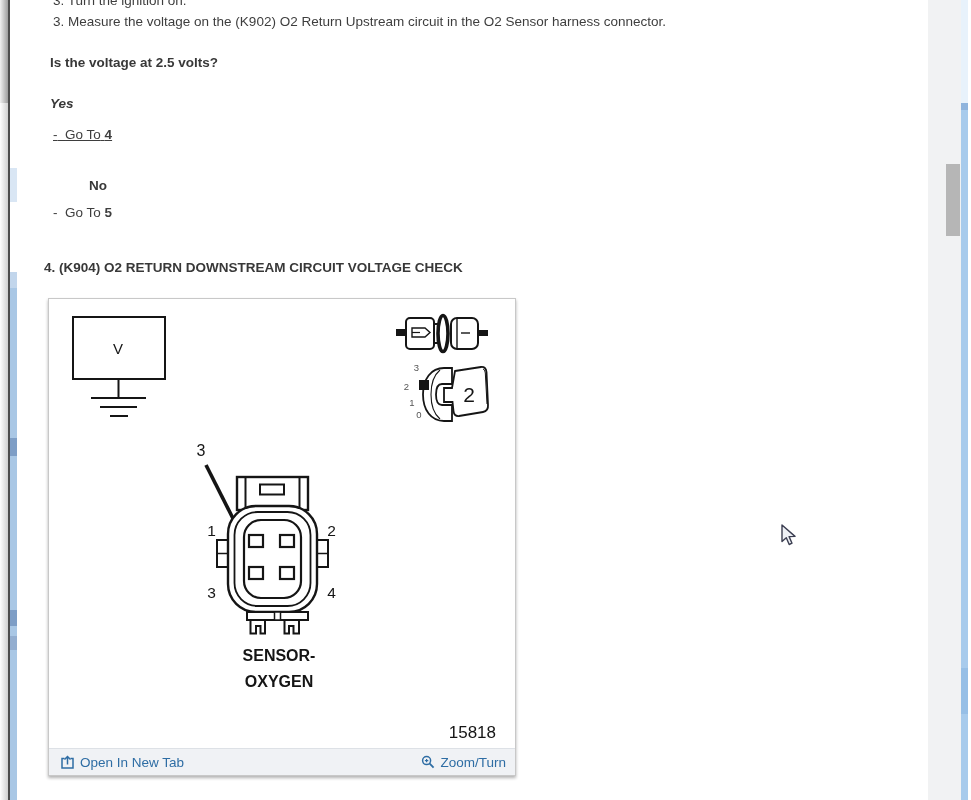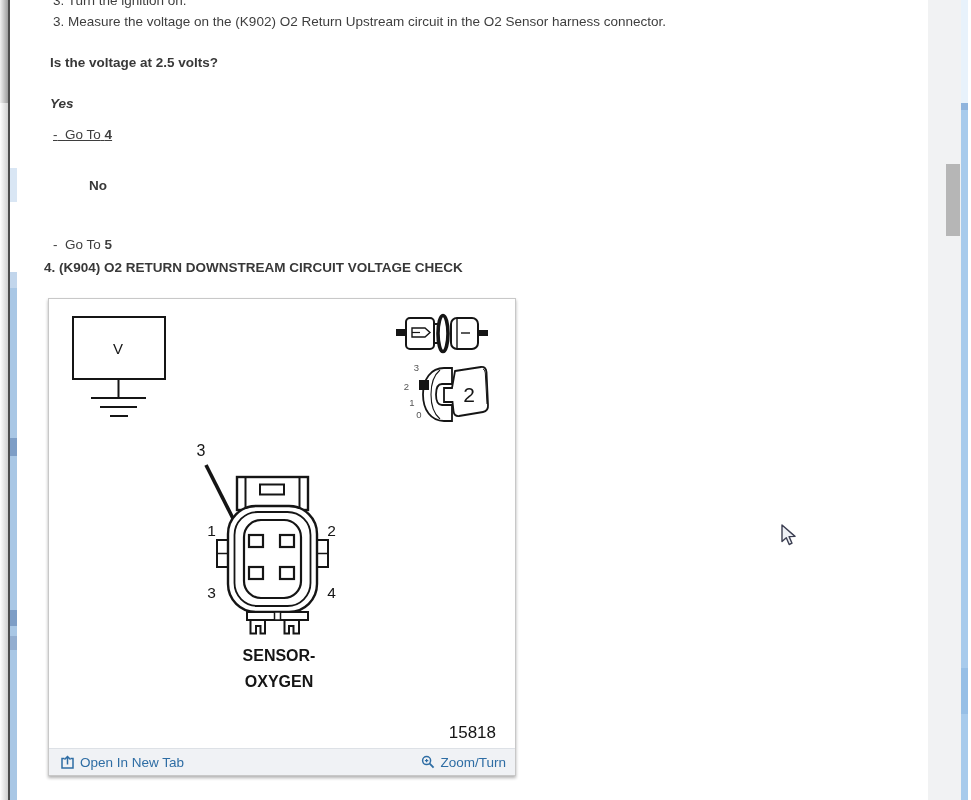--- a/index.html
+++ b/index.html
@@ -46,21 +46,21 @@
 <div class="abs lblue" style="top:438px;height:18px;background:#7e9ec6;"></div>
 <div class="abs lblue" style="top:610px;height:16px;background:#7e9ec6;"></div>
 <div class="abs lblue" style="top:636px;height:14px;background:#93aed0;"></div>
 
 <div class="txt" style="left:53px; top:-7px;">3. Turn the ignition on.</div>
 <div class="txt" style="left:53px; top:14px;">3. Measure the voltage on the (K902) O2 Return Upstream circuit in the O2 Sensor harness connector.</div>
 <div class="txt bold" style="left:50px; top:55px;">Is the voltage at 2.5 volts?</div>
 <div class="txt bold" style="left:50px; top:96px;font-style:italic;">Yes</div>
 <div class="txt" style="left:53px; top:127px;text-decoration:underline;"><span>-</span>&nbsp;&nbsp;<span>Go To</span>&nbsp;<b>4</b></div>
 <div class="txt bold" style="left:44px; top:178px;margin-left:45px;">No</div>
-<div class="txt" style="left:53px; top:237px;"><span>-</span>&nbsp;&nbsp;<span>Go To</span>&nbsp;<b>5</b></div>
+<div class="txt" style="left:53px; top:205px;"><span>-</span>&nbsp;&nbsp;<span>Go To</span>&nbsp;<b>5</b></div>
 <div class="txt bold" style="left:44px; top:260px;">4. (K904) O2 RETURN DOWNSTREAM CIRCUIT VOLTAGE CHECK</div>
 
 <div class="abs panel">
   <svg width="466" height="449" viewBox="0 0 466 449">
     <g fill="none" stroke="#151515">
 
       <g>
         <rect x="24" y="18" width="92" height="62" fill="#fff" stroke-width="2"></rect>
         <text x="69" y="55" text-anchor="middle" font-size="15" fill="#151515" stroke="none">V</text>
       </g>

